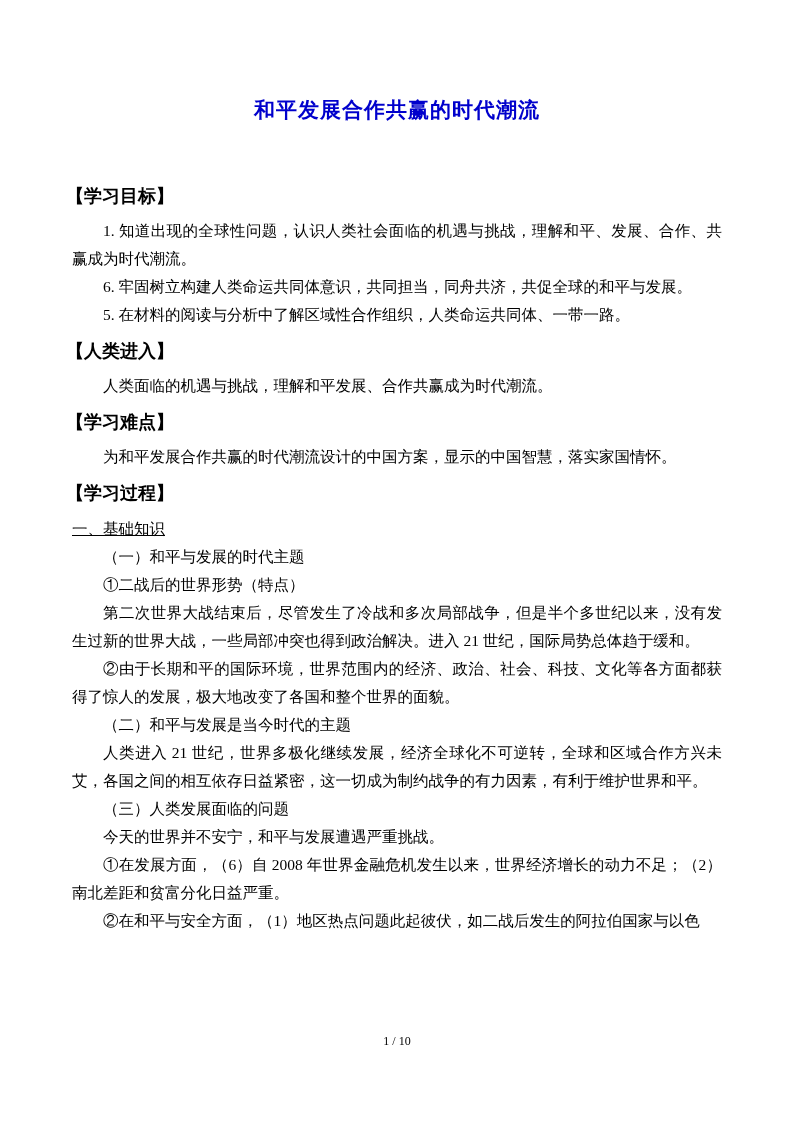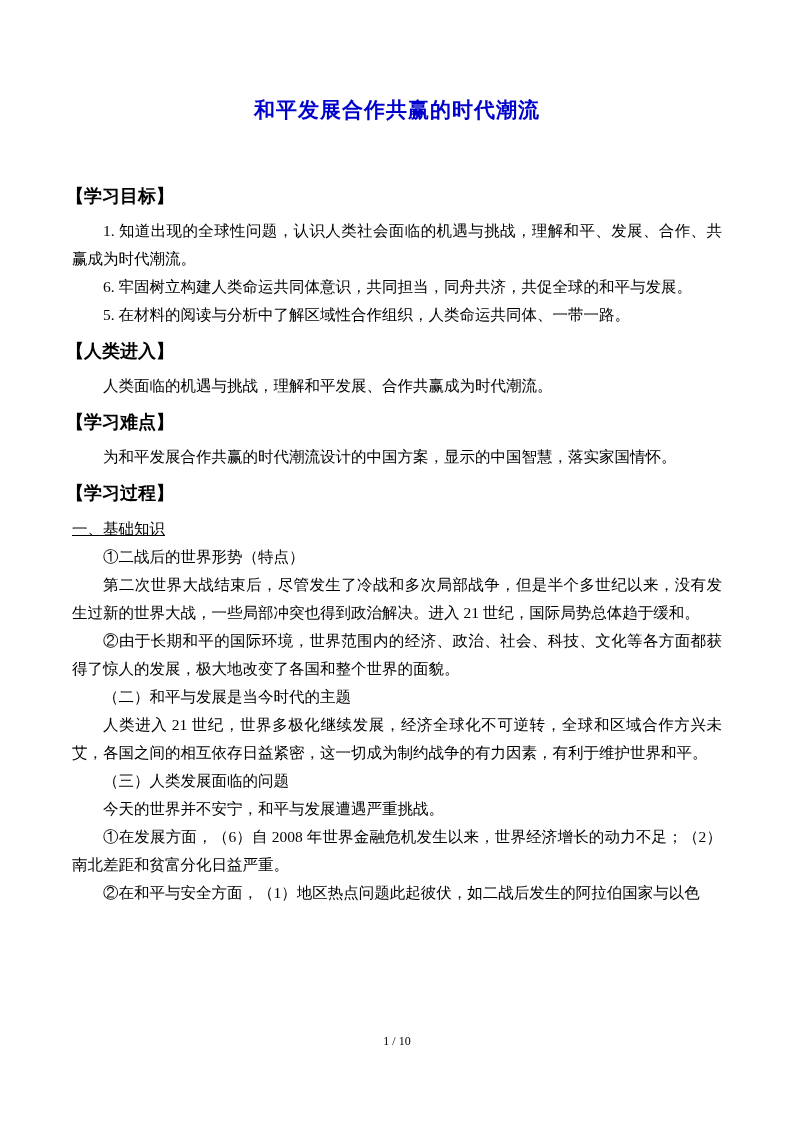--- a/index.html
+++ b/index.html
@@ -78,20 +78,21 @@
     <h2 class="sec-heading">【人类进入】</h2>
     <p class="para indent">人类面临的机遇与挑战，理解和平发展、合作共赢成为时代潮流。</p>
 
     <h2 class="sec-heading">【学习难点】</h2>
     <p class="para indent">为和平发展合作共赢的时代潮流设计的中国方案，显示的中国智慧，落实家国情怀。</p>
 
     <h2 class="sec-heading">【学习过程】</h2>
 
     <p class="para part-heading">一、基础知识</p>
 
+    <p class="para indent">（一）和平与发展的时代主题</p>
     <p class="para indent">①二战后的世界形势（特点）</p>
     <p class="para indent">第二次世界大战结束后，尽管发生了冷战和多次局部战争，但是半个多世纪以来，没有发生过新的世界大战，一些局部冲突也得到政治解决。进入 21 世纪，国际局势总体趋于缓和。</p>
     <p class="para indent">②由于长期和平的国际环境，世界范围内的经济、政治、社会、科技、文化等各方面都获得了惊人的发展，极大地改变了各国和整个世界的面貌。</p>
     <p class="para indent">（二）和平与发展是当今时代的主题</p>
     <p class="para indent">人类进入 21 世纪，世界多极化继续发展，经济全球化不可逆转，全球和区域合作方兴未艾，各国之间的相互依存日益紧密，这一切成为制约战争的有力因素，有利于维护世界和平。</p>
     <p class="para indent">（三）人类发展面临的问题</p>
     <p class="para indent">今天的世界并不安宁，和平与发展遭遇严重挑战。</p>
     <p class="para indent">①在发展方面，（6）自 2008 年世界金融危机发生以来，世界经济增长的动力不足；（2）南北差距和贫富分化日益严重。</p>
     <p class="para indent">②在和平与安全方面，（1）地区热点问题此起彼伏，如二战后发生的阿拉伯国家与以色</p>
 

